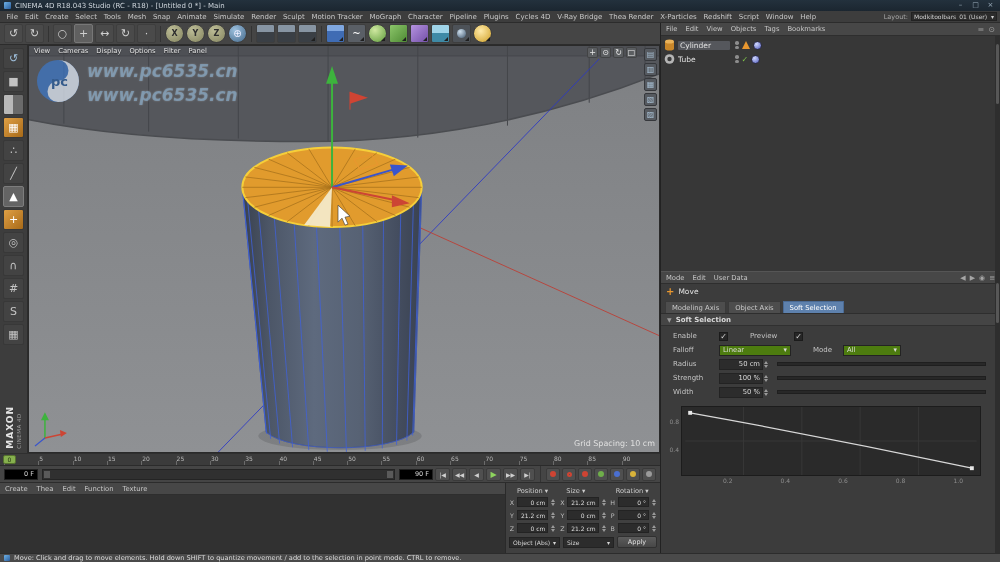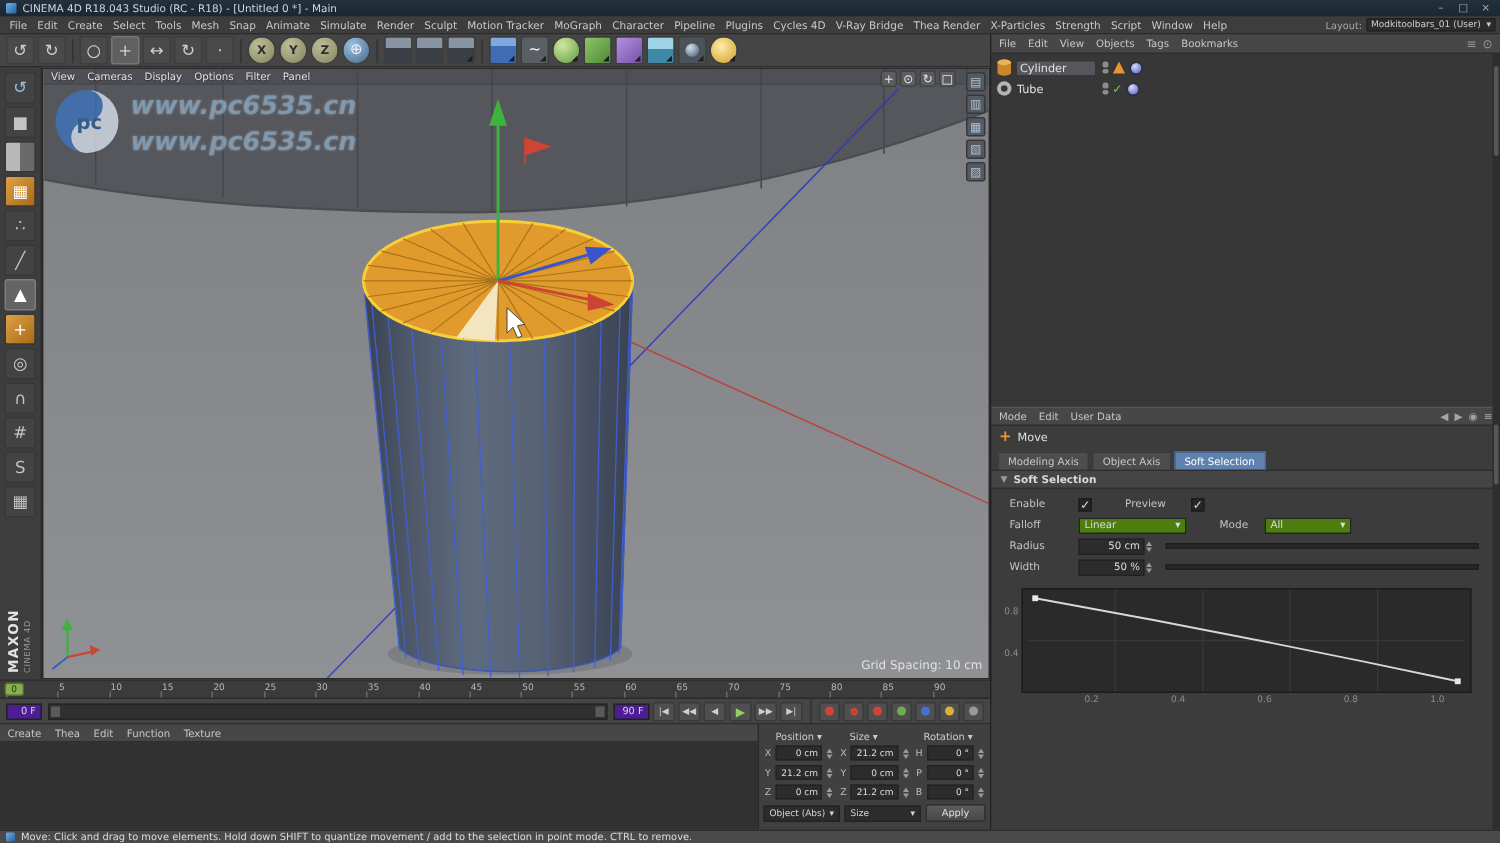--- a/index.html
+++ b/index.html
@@ -70,21 +70,21 @@
   .wm-line{font-size:17px;font-weight:bold;font-style:italic;color:rgba(150,200,240,.62);text-shadow:0 0 2px rgba(255,255,255,.35);}
 
   
   .ruler{height:13px;background:#3b3b3b;border-top:1px solid #2f2f2f;border-bottom:1px solid #2b2b2b;position:relative;display:flex;padding:0 4px;flex:none;}
   .tick{flex:1;position:relative;}
   .tick-label{position:absolute;top:1px;left:1px;font-size:6px;color:#b9b9b9;}
   .tick::before{content:"";position:absolute;left:0;bottom:0;width:1px;height:4px;background:#6a6a6a;}
   .playhead{position:absolute;left:3px;top:1px;bottom:1px;width:13px;background:#86b04e;border:1px solid #55722e;border-radius:2px;font-size:6px;color:#223311;display:flex;align-items:center;justify-content:center;z-index:2;}
 
   .transport{height:17px;background:#454545;border-bottom:1px solid #2c2c2c;display:flex;align-items:center;padding:0 4px;gap:2px;flex:none;}
-  .tfield{width:24px;height:11px;background:#4c1d95;border:1px solid #222;font-size:6.5px;color:#d8d8d8;display:flex;align-items:center;justify-content:flex-end;padding:0 3px;flex:none;}
+  .tfield{width:34px;height:11px;background:#000000;border:1px solid #222;font-size:6.5px;color:#d8d8d8;display:flex;align-items:center;justify-content:flex-end;padding:0 3px;flex:none;}
   .range{flex:1;height:11px;background:#303030;border:1px solid #242424;position:relative;margin:0 2px;}
   .range::before,.range::after{content:"";position:absolute;top:1px;bottom:1px;width:6px;background:#5a5a5a;}
   .range::before{left:1px;} .range::after{right:1px;}
   .tbtn{width:15px;height:13px;background:#4f4f4f;border:1px solid #3a3a3a;border-radius:2px;color:#cfcfcf;font-size:6px;display:flex;align-items:center;justify-content:center;white-space:nowrap;flex:none;}
   .tbtn.play{color:#8ed45e;font-size:8px;}
   .rbtn{width:14px;height:13px;background:#4f4f4f;border:1px solid #3a3a3a;border-radius:2px;display:flex;align-items:center;justify-content:center;flex:none;}
   .rdot{width:6px;height:6px;border-radius:50%;}
   .rdot.red{background:#cf4433;} .rdot.ring{background:transparent;border:2px solid #cf4433;width:5px;height:5px;}
   .rdot.green{background:#6fae4a;} .rdot.blue{background:#4a6fd0;} .rdot.gray{background:#9a9a9a;} .rdot.yellow{background:#d8b23a;}
 
@@ -192,21 +192,21 @@
         <span class="menu-item">Sculpt</span>
         <span class="menu-item">Motion Tracker</span>
         <span class="menu-item">MoGraph</span>
         <span class="menu-item">Character</span>
         <span class="menu-item">Pipeline</span>
         <span class="menu-item">Plugins</span>
         <span class="menu-item">Cycles 4D</span>
         <span class="menu-item">V-Ray Bridge</span>
         <span class="menu-item">Thea Render</span>
         <span class="menu-item">X-Particles</span>
-        <span class="menu-item">Strength</span>
+        <span class="menu-item">Redshift</span>
         <span class="menu-item">Script</span>
         <span class="menu-item">Window</span>
         <span class="menu-item">Help</span>
       </div>
     <div class="layoutbox">
       <span class="layout-label">Layout:</span>
       <span class="layout-select">
           <span>Modkitoolbars_01 (User)</span>
           <span>▾</span>
         </span>
@@ -674,20 +674,29 @@
         <div class="frow">
           <span class="flbl">Radius</span>
           <span class="ffield">50 cm</span>
           <span class="spin">
               <i class="up"></i>
               <i class="dn"></i>
             </span>
           <span class="slider"><span class="fill" style="width:28%;"></span></span>
         </div>
         <div class="frow">
+          <span class="flbl">Strength</span>
+          <span class="ffield">100 %</span>
+          <span class="spin">
+              <i class="up"></i>
+              <i class="dn"></i>
+            </span>
+          <span class="slider"><span class="fill" style="width:100%;"></span></span>
+        </div>
+        <div class="frow">
           <span class="flbl">Width</span>
           <span class="ffield">50 %</span>
           <span class="spin">
               <i class="up"></i>
               <i class="dn"></i>
             </span>
           <span class="slider"><span class="fill" style="width:50%;"></span></span>
         </div>
       </div>
 

